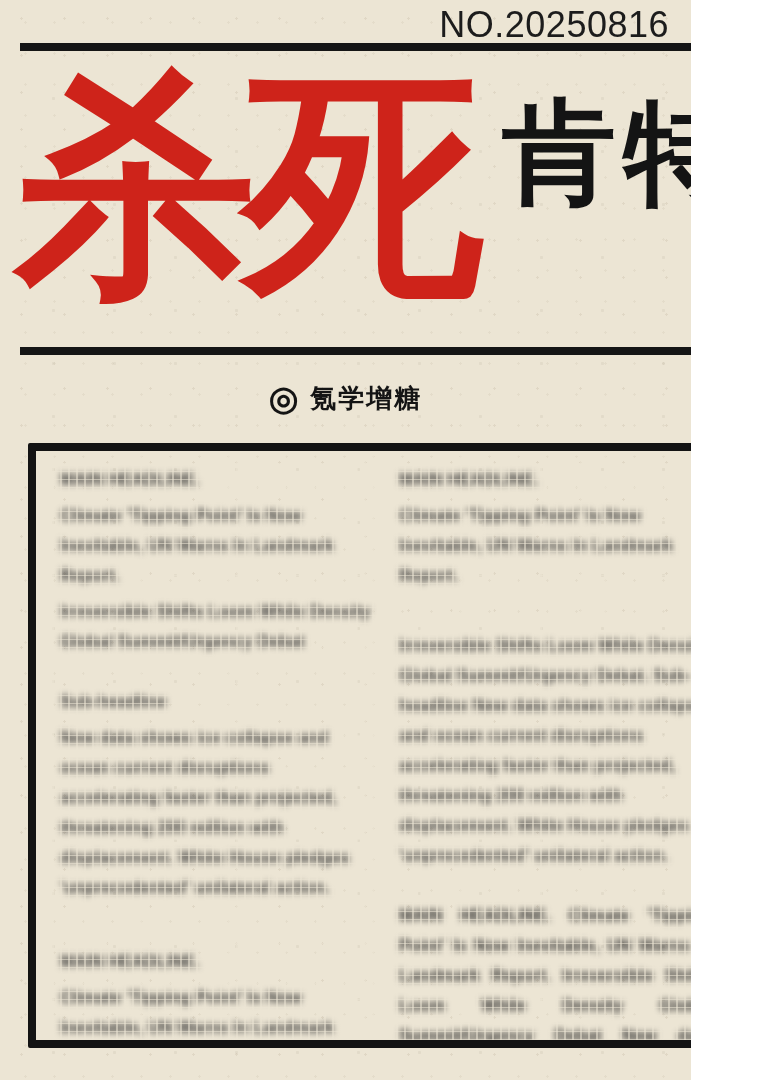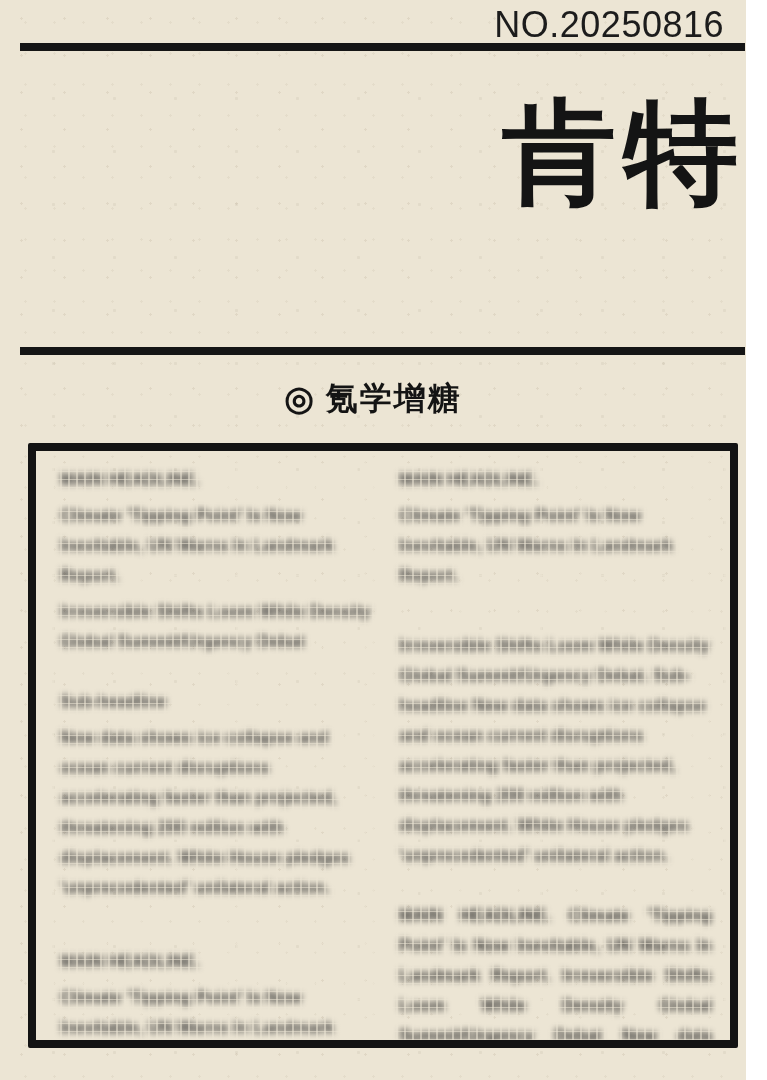--- a/index.html
+++ b/index.html
@@ -3,21 +3,21 @@
 <meta charset="utf-8">
 <style>
   html, body { margin: 0; padding: 0; }
   body {
     width: 767px; height: 1080px;
     font-family: "Liberation Sans", sans-serif;
     overflow: hidden;
   }
   .page {
     position: relative;
-    width: 746px; height: 1080px;
+    width: 691px; height: 1080px;
     background-color: #ece5d4;
     background-image:
       radial-gradient(rgba(139,119,90,0.12) 1.2px, transparent 1.3px),
       radial-gradient(rgba(139,119,90,0.08) 1px, transparent 1.1px),
       radial-gradient(rgba(100,85,60,0.07) 1.5px, transparent 1.6px);
     background-size: 43px 37px, 29px 31px, 61px 53px;
     background-position: 0 0, 11px 7px, 23px 19px;
     overflow: hidden;
   }
   .issue-number {
@@ -40,21 +40,21 @@
     color: #141414; font-weight: 900;
   }
   .name-line1 { font-size: 86px; line-height: 98px; letter-spacing: 0px; white-space: nowrap; }
   .name-line2 { font-size: 114px; line-height: 110px; letter-spacing: 8px; white-space: nowrap; }
   .byline {
     position: absolute; top: 380px; left: 0; width: 100%;
     display: flex; justify-content: center; align-items: center; gap: 12px;
     color: #141414; font-weight: 700;
   }
   .byline .bullseye { font-size: 34px; line-height: 34px; }
-  .byline .byline-text { font-size: 32px; line-height: 36px; letter-spacing: 2px; }
+  .byline .byline-text { font-size: 26px; line-height: 36px; letter-spacing: 2px; }
   .article-box {
     position: absolute; left: 28px; top: 443px;
     width: 710px; height: 605px;
     box-sizing: border-box;
     border: 8px solid #131313;
     border-radius: 2px;
     overflow: hidden;
   }
   .article-inner {
     position: absolute; inset: 0;
@@ -86,20 +86,21 @@
 </style>
 </head>
 <body>
 
 <div class="page">
 
   <div class="issue-number">NO.20250816</div>
 
   <div class="rule rule-top"></div>
 
+  <div class="kill-title">杀死</div>
 
   <div class="names-block">
     <div class="name-line2">肯特</div>
   </div>
 
   <div class="rule rule-mid"></div>
 
   <div class="byline">
     <span class="bullseye">◎</span>
     <span class="byline-text">氪学增糖</span>

